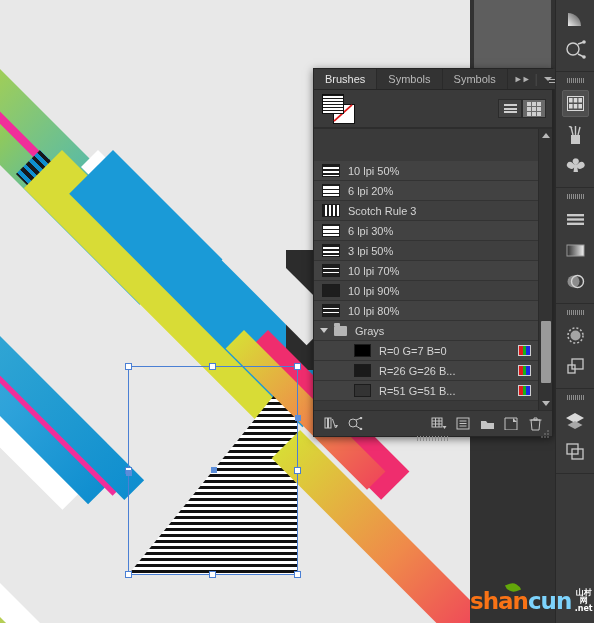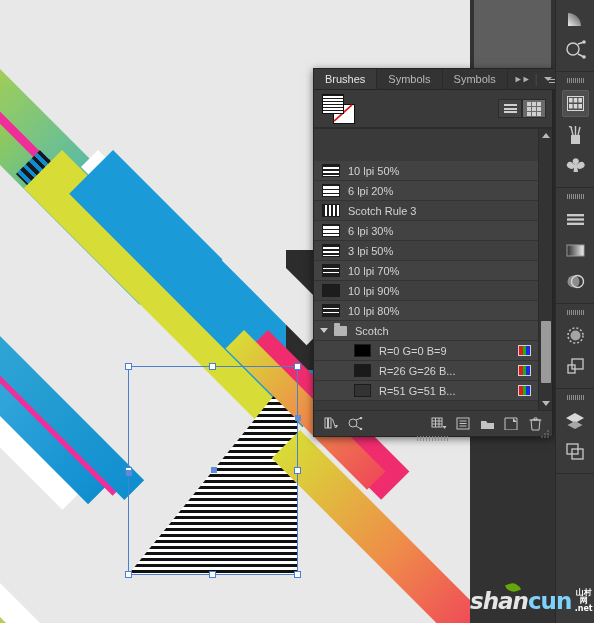--- a/index.html
+++ b/index.html
@@ -240,21 +240,21 @@
   }
   .dock-ico.active { background:#4e4e4e; border:1px solid #5d5d5d; }
 
   
   #watermark {
     position:absolute; left:470px; bottom:6px; width:124px; height:32px;
     display:flex; align-items:center; justify-content:center;
     font-weight:bold; font-size:23px; letter-spacing:-1px;
     font-family:"DejaVu Sans", sans-serif;
   }
-  .wm-a{color:#e5e5e5;font-style:italic;} .wm-b{color:#7dd3fc;}
+  .wm-a{color:#f97316;} .wm-b{color:#7dd3fc;}
   .wm-c{
     color:#ffffff;font-size:8px;letter-spacing:0;line-height:8px;
     margin-left:2px;text-align:center;
   }
   .wm-leaf{
     position:absolute;left:36px;top:-2px;width:14px;height:9px;
     background:#63a70a;border-radius:0 9px 0 9px;transform:rotate(-18deg);
   }
 </style>
 </head>
@@ -404,25 +404,25 @@
             <span class="sw-thumb" style="background: repeating-linear-gradient(rgb(29, 29, 29) 0px, rgb(29, 29, 29) 4px, rgb(255, 255, 255) 4px, rgb(255, 255, 255) 4px);"></span>
             <span class="sw-label">10 lpi 90%</span>
           </div>
           <div class="sw-row">
             <span class="sw-thumb" style="background: repeating-linear-gradient(rgb(29, 29, 29) 0px, rgb(29, 29, 29) 3px, rgb(255, 255, 255) 3px, rgb(255, 255, 255) 4px);"></span>
             <span class="sw-label">10 lpi 80%</span>
           </div>
           <div class="sw-row group">
             <span class="gtri"></span>
             <span class="folder"></span>
-            <span class="sw-label">Scotch</span>
+            <span class="sw-label">Grays</span>
           </div>
           <div class="sw-row child">
             <span class="sw-color" style="background: rgb(0, 0, 0);"></span>
-            <span class="sw-label">R=0 G=0 B=9</span>
+            <span class="sw-label">R=0 G=7 B=0</span>
             <span class="rgbmark">
               <i></i>
               <i></i>
               <i></i>
             </span>
           </div>
           <div class="sw-row child">
             <span class="sw-color" style="background: rgb(26, 26, 26);"></span>
             <span class="sw-label">R=26 G=26 B...</span>
             <span class="rgbmark">

